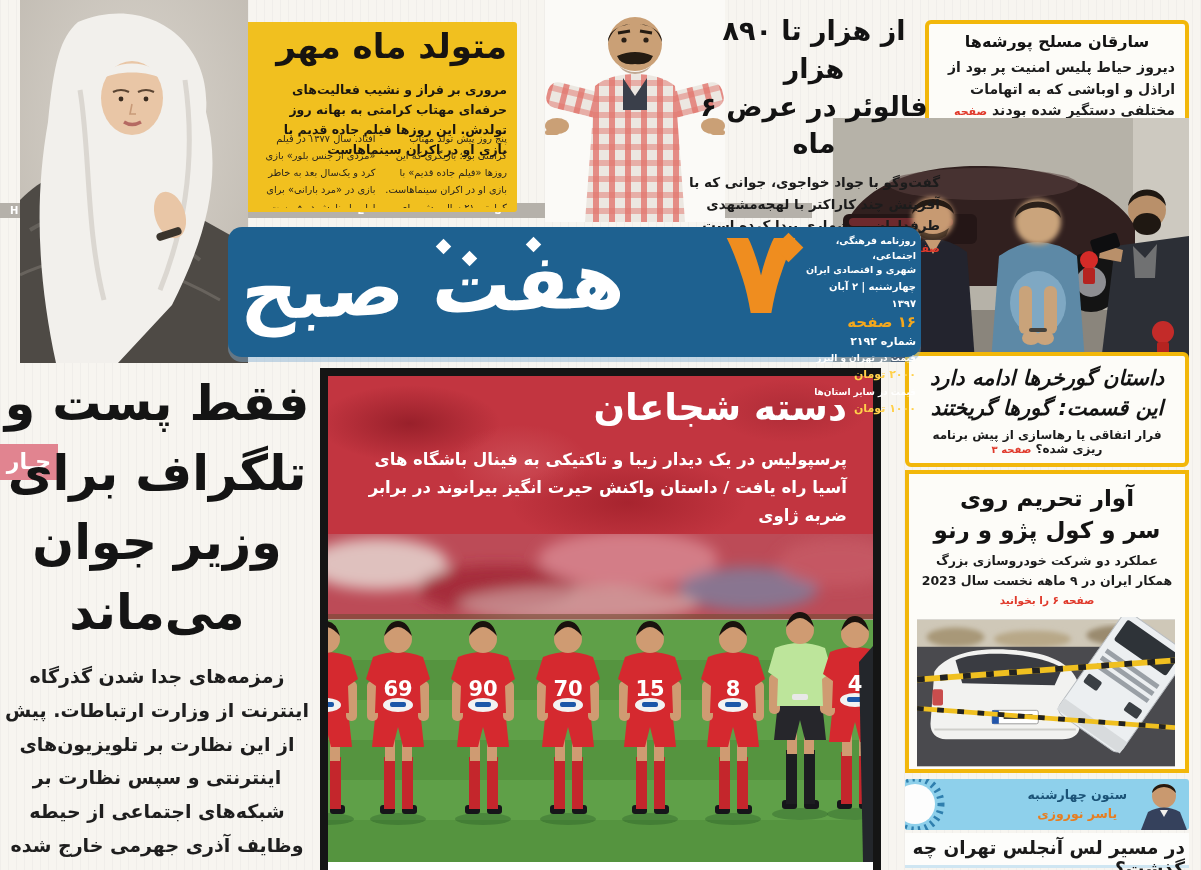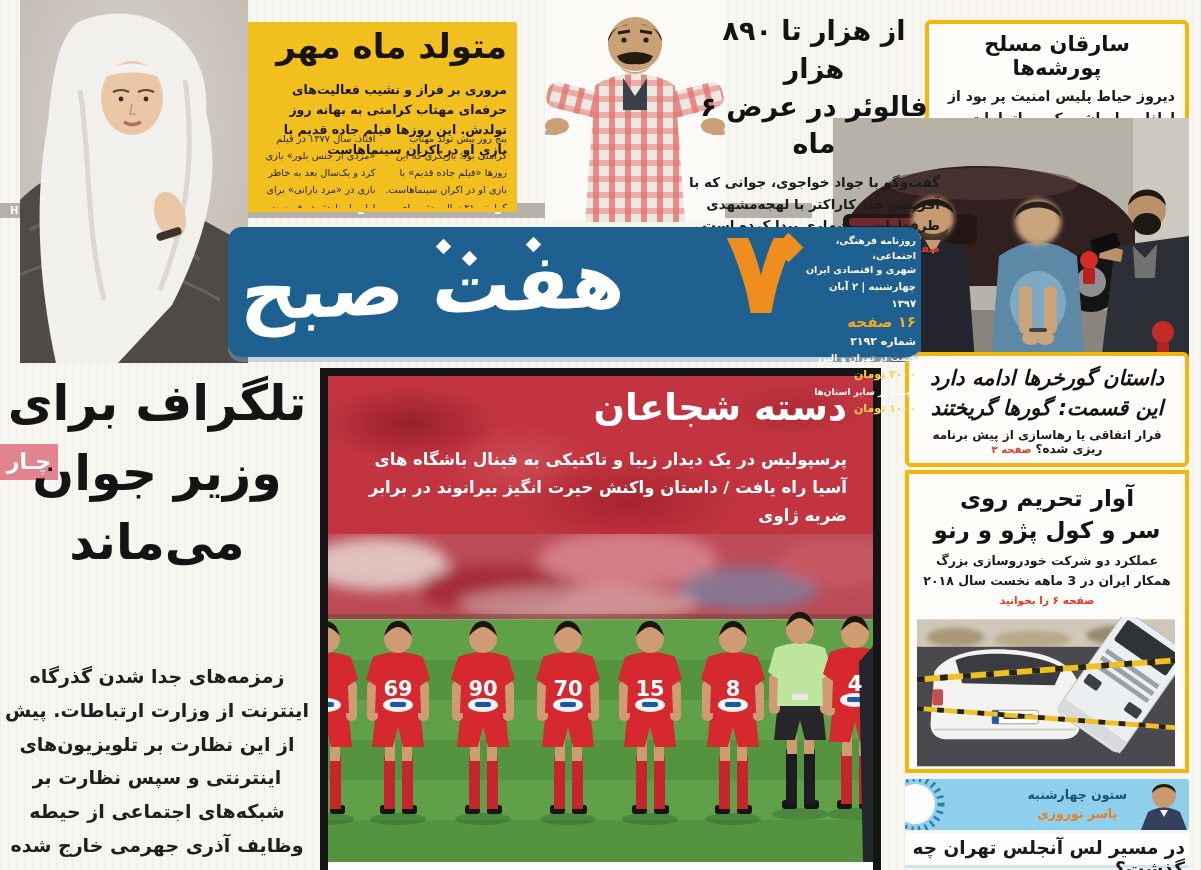--- a/index.html
+++ b/index.html
@@ -27,21 +27,21 @@
 
   
   .followers { left:688px; top:12px; width:252px; z-index:3; direction:rtl; text-align:center; }
   .followers .t { font-size:27px; font-weight:bold; color:#131313; line-height:1.4; }
   .followers .s { margin-top:9px; font-size:13.5px; font-weight:bold; color:#1c1c1c; line-height:1.6; text-align:right; }
   .followers .r { margin-top:5px; font-size:11px; font-weight:bold; color:#e0392b; text-align:right; }
 
   
   .porsche-box { left:925px; top:20px; width:264px; height:328px; border:4px solid #f2b70a; border-radius:6px; z-index:1;
                  direction:rtl; padding:8px 10px; background:#fdfcf8; }
-  .porsche-box .t { font-size:21px; font-weight:bold; color:#131313; text-align:center; }
+  .porsche-box .t { font-size:16px; font-weight:bold; color:#131313; text-align:center; }
   .porsche-box .s { margin-top:6px; font-size:14px; font-weight:bold; color:#1c1c1c; line-height:1.55; text-align:right; }
   .porsche-box .s .red-ref { font-size:11px; }
 
   
   .woman-photo { left:20px; top:0; z-index:3; }
   .khajavi-photo { left:545px; top:0; z-index:2; }
   .arrest-photo { left:833px; top:118px; z-index:2; }
 
   
   .masthead { left:228px; top:227px; width:693px; height:130px; background:#1e6190; border-radius:14px; z-index:4;
@@ -268,21 +268,21 @@
       <div>این قسمت: گورها گریختند</div>
     </h2>
     <p class="s"><span>فرار اتفاقی یا رهاسازی از پیش برنامه ریزی شده؟</span> <span class="red-ref">صفحه ۳</span></p>
   </section>
 
   <section class="abs sanctions-box">
     <h2 class="t">
       <div>آوار تحریم روی</div>
       <div>سر و کول پژو و رنو</div>
     </h2>
-    <p class="s"><span>عملکرد دو شرکت خودروسازی بزرگ همکار ایران در 3 ماهه نخست سال ۲۰۱۸</span> <span class="red-ref">صفحه ۶ را بخوانید</span></p>
+    <p class="s"><span>عملکرد دو شرکت خودروسازی بزرگ همکار ایران در ۹ ماهه نخست سال 2023</span> <span class="red-ref">صفحه ۶ را بخوانید</span></p>
     <svg class="crash-photo" width="258" height="152" viewBox="0 0 268 152">
       <defs>
           <filter id="cb">
             <feGaussianBlur stdDeviation="3"></feGaussianBlur>
           </filter>
         </defs>
       <rect width="268" height="152" fill="#3c3c40"></rect>
       <rect width="268" height="30" fill="#cfc8b8"></rect>
       <g filter="url(#cb)">
           <ellipse cx="40" cy="18" rx="30" ry="10" fill="#a89878"></ellipse>
@@ -333,20 +333,21 @@
       <path d="M10,51 L17,33 Q33,24 49,33 L56,51 Z" fill="#35415c"></path>
       <path d="M29,31 L33,38 L37,31 Z" fill="#f2f0ec"></path>
     </svg>
   </section>
   <section class="abs column-title-strip">
     <div class="t">در مسیر لس آنجلس تهران چه گذشت؟</div>
   </section>
 
   <div class="abs minister-tag">چـار</div>
   <div class="abs minister-title">
+    <div>فقط پست و</div>
     <div>تلگراف برای</div>
     <div>وزیر جوان</div>
     <div>می‌ماند</div>
   </div>
   <p class="abs minister-body">زمزمه‌های جدا شدن گذرگاه اینترنت از وزارت ارتباطات. پیش از این نظارت بر تلویزیون‌های اینترنتی و سپس نظارت بر شبکه‌های اجتماعی از حیطه وظایف آذری جهرمی خارج شده بود</p>
 
   <section class="abs sport-box">
     <div class="sport-header">
       <h2 class="sport-title">دسته شجاعان</h2>
       <p class="sport-sub">پرسپولیس در یک دیدار زیبا و تاکتیکی به فینال باشگاه های آسیا راه یافت / داستان واکنش حیرت انگیز بیرانوند در برابر ضربه ژاوی</p>

